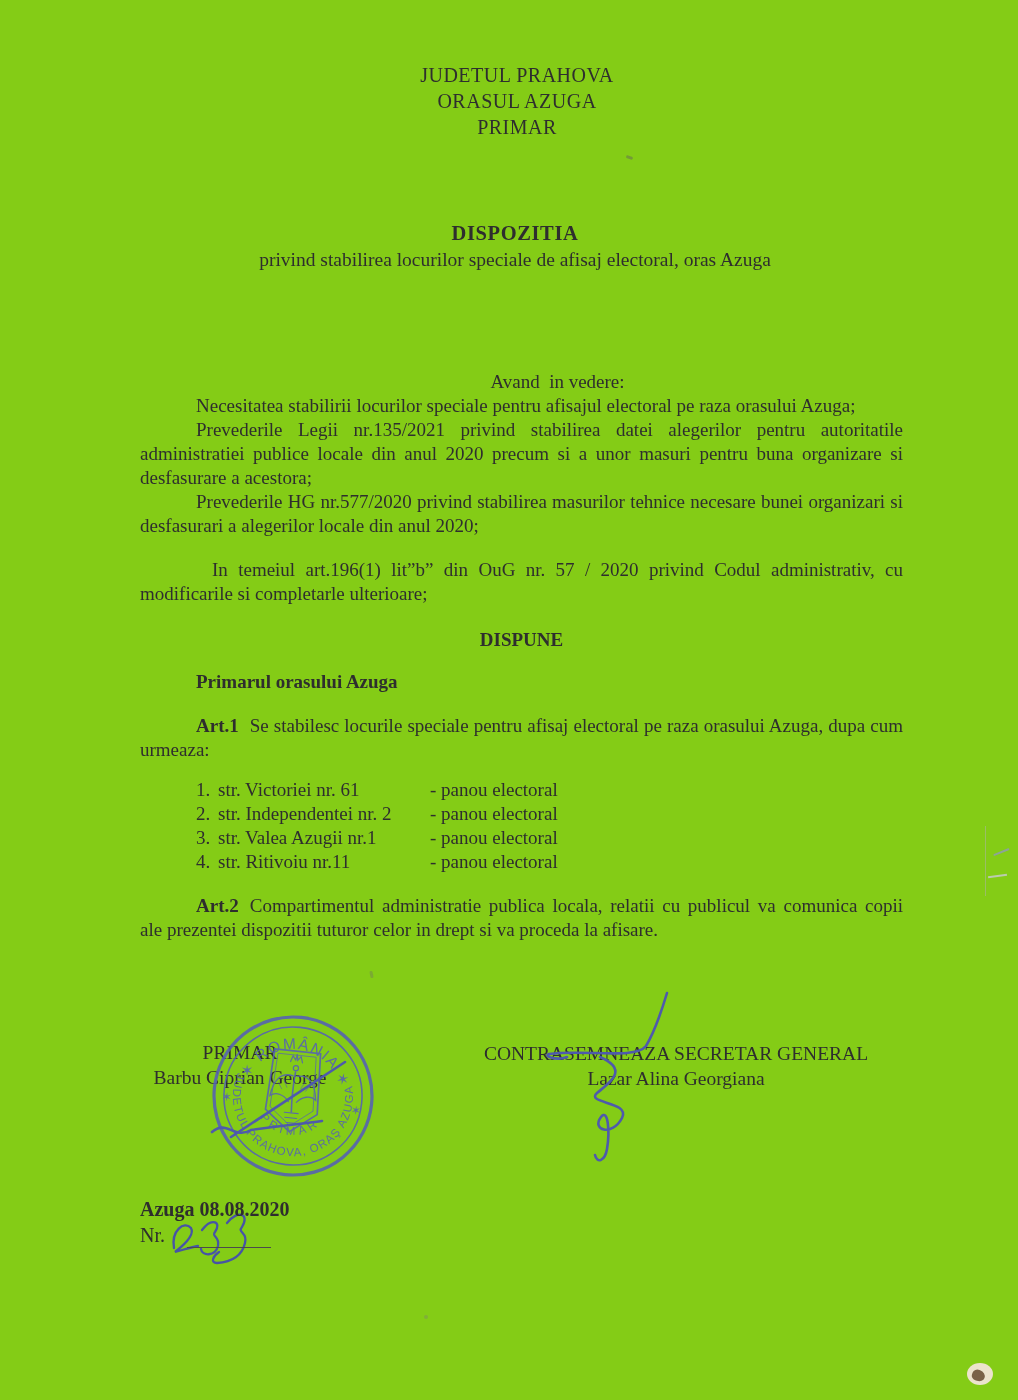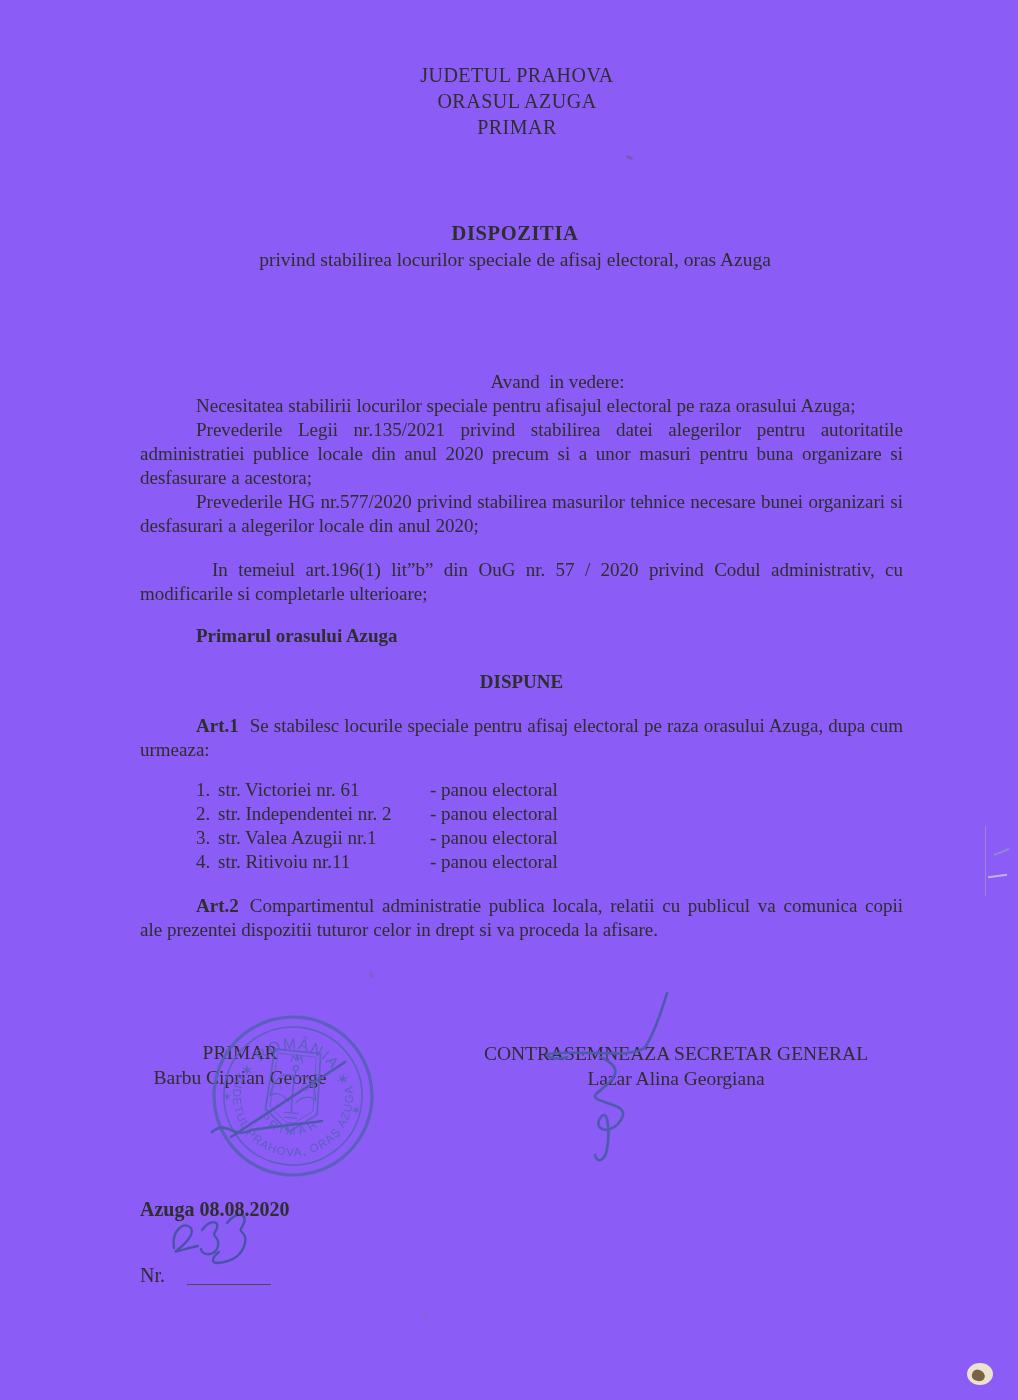--- a/index.html
+++ b/index.html
@@ -1,18 +1,18 @@
 <!DOCTYPE html>
 <html><head>
 <meta charset="utf-8">
 <style>
   html,body { margin:0; padding:0; background:#ffffff; }
   .page {
     position:relative; width:1018px; height:1400px;
-    background:#8b5cf6; overflow:hidden;
+    background:#84cc16; overflow:hidden;
     font-family:"Liberation Serif", serif; color:#2e2e2e;
   }
   
   .org-header { position:absolute; top:62px; left:0; width:100%; text-align:center;
     transform:translateX(8px); font-size:20px; line-height:26px; letter-spacing:.5px; }
   
   .title-block { position:absolute; top:222px; left:0; width:100%; text-align:center;
     transform:translateX(6px); }
   .doc-title { font-weight:bold; font-size:20.5px; letter-spacing:.6px; }
   .doc-subtitle { font-size:19.5px; margin-top:4px; }
@@ -39,21 +39,21 @@
   .sig-right { position:absolute; left:481px; top:1041px; width:390px; text-align:center;
     font-size:19.5px; line-height:25px; }
   
   .stamp { position:absolute; left:209px; top:1012px; width:168px; height:168px;
     transform:rotate(6deg); opacity:.88; }
   .stamp text { font-family:"Liberation Sans", sans-serif; fill:#5560b6; }
   
   .ink-overlay { position:absolute; left:0; top:0; width:1018px; height:1400px; pointer-events:none; }
   
   .footer { position:absolute; left:140px; top:1196px; font-size:20px; line-height:26px; }
-  .nr-row { display:flex; align-items:flex-start; gap:22px;margin-top:40px; }
+  .nr-row { display:flex; align-items:flex-end; gap:22px; }
   .nr-line { display:inline-block; width:84px; height:22px; border-bottom:1.7px solid #4b4b4b; }
   
   .speck { position:absolute; }
   .speck1 { left:626px; top:156px; width:7px; height:3px; background:rgba(95,95,95,.45); transform:rotate(18deg); border-radius:2px; }
   .speck2 { left:424px; top:1315px; width:4px; height:4px; background:rgba(120,120,120,.35); border-radius:50%; }
   .speck3 { left:370px; top:971px; width:3px; height:7px; background:rgba(105,105,105,.35); border-radius:2px; transform:rotate(-12deg); }
   .speck4-halo { left:967px; top:1363px; width:26px; height:22px; background:#ece3cd; border-radius:50%; }
   .speck4-core { left:972px; top:1370px; width:13px; height:11px; background:#7a6247; border-radius:45% 55% 50% 40%; transform:rotate(20deg); }
   .crease { left:985px; top:826px; width:1px; height:70px; background:rgba(175,175,182,.5); }
   .blue-dash { left:993px; top:851px; width:17px; height:2.4px; background:#8f96c6; opacity:.75; transform:rotate(-22deg); border-radius:2px; }
@@ -74,22 +74,22 @@
     <div class="doc-title">DISPOZITIA</div>
     <div class="doc-subtitle">privind stabilirea locurilor speciale de afisaj electoral, oras Azuga</div>
   </section>
 
   <section class="body-text">
     <p class="intro">Avand  in vedere:</p>
     <p class="p ind56">Necesitatea stabilirii locurilor speciale pentru afisajul electoral pe raza orasului Azuga;</p>
     <p class="p ind56 just">Prevederile Legii nr.135/2021 privind stabilirea datei alegerilor pentru autoritatile administratiei publice locale din anul 2020 precum si a unor masuri pentru buna organizare si desfasurare a acestora;</p>
     <p class="p ind56 just">Prevederile HG nr.577/2020 privind stabilirea masurilor tehnice necesare bunei organizari si desfasurari a alegerilor locale din anul 2020;</p>
     <p class="p ind72 just gap20">In temeiul art.196(1) lit”b” din OuG nr. 57 / 2020 privind Codul administrativ, cu modificarile si completarle ulterioare;</p>
+    <p class="p center bold gap22">DISPUNE</p>
     <p class="p ind56 bold gap18">Primarul orasului Azuga</p>
-    <p class="p center bold gap22">DISPUNE</p>
 
     <p class="p ind56 just gap20">
       <span class="bold">Art.1</span><span class="art-text">Se stabilesc locurile speciale pentru afisaj electoral pe raza orasului Azuga, dupa cum urmeaza:</span>
     </p>
 
     <div class="loc-list gap16">
       <div class="loc-row">
         <span class="loc-no">1.</span>
         <span class="loc-addr">str. Victoriei nr. 61</span>
         <span class="loc-use">- panou electoral</span>

